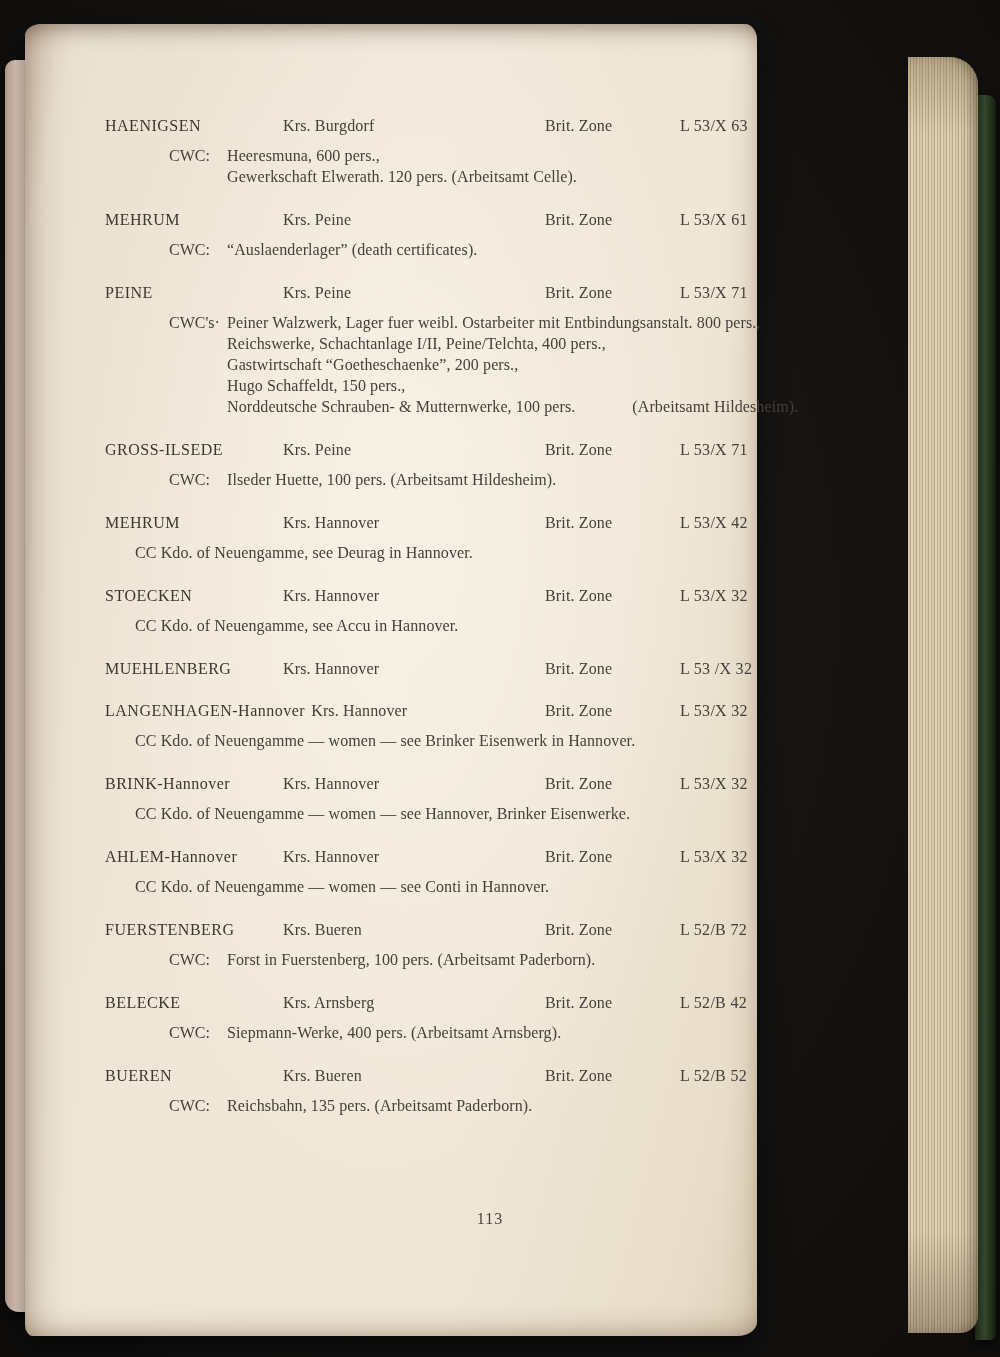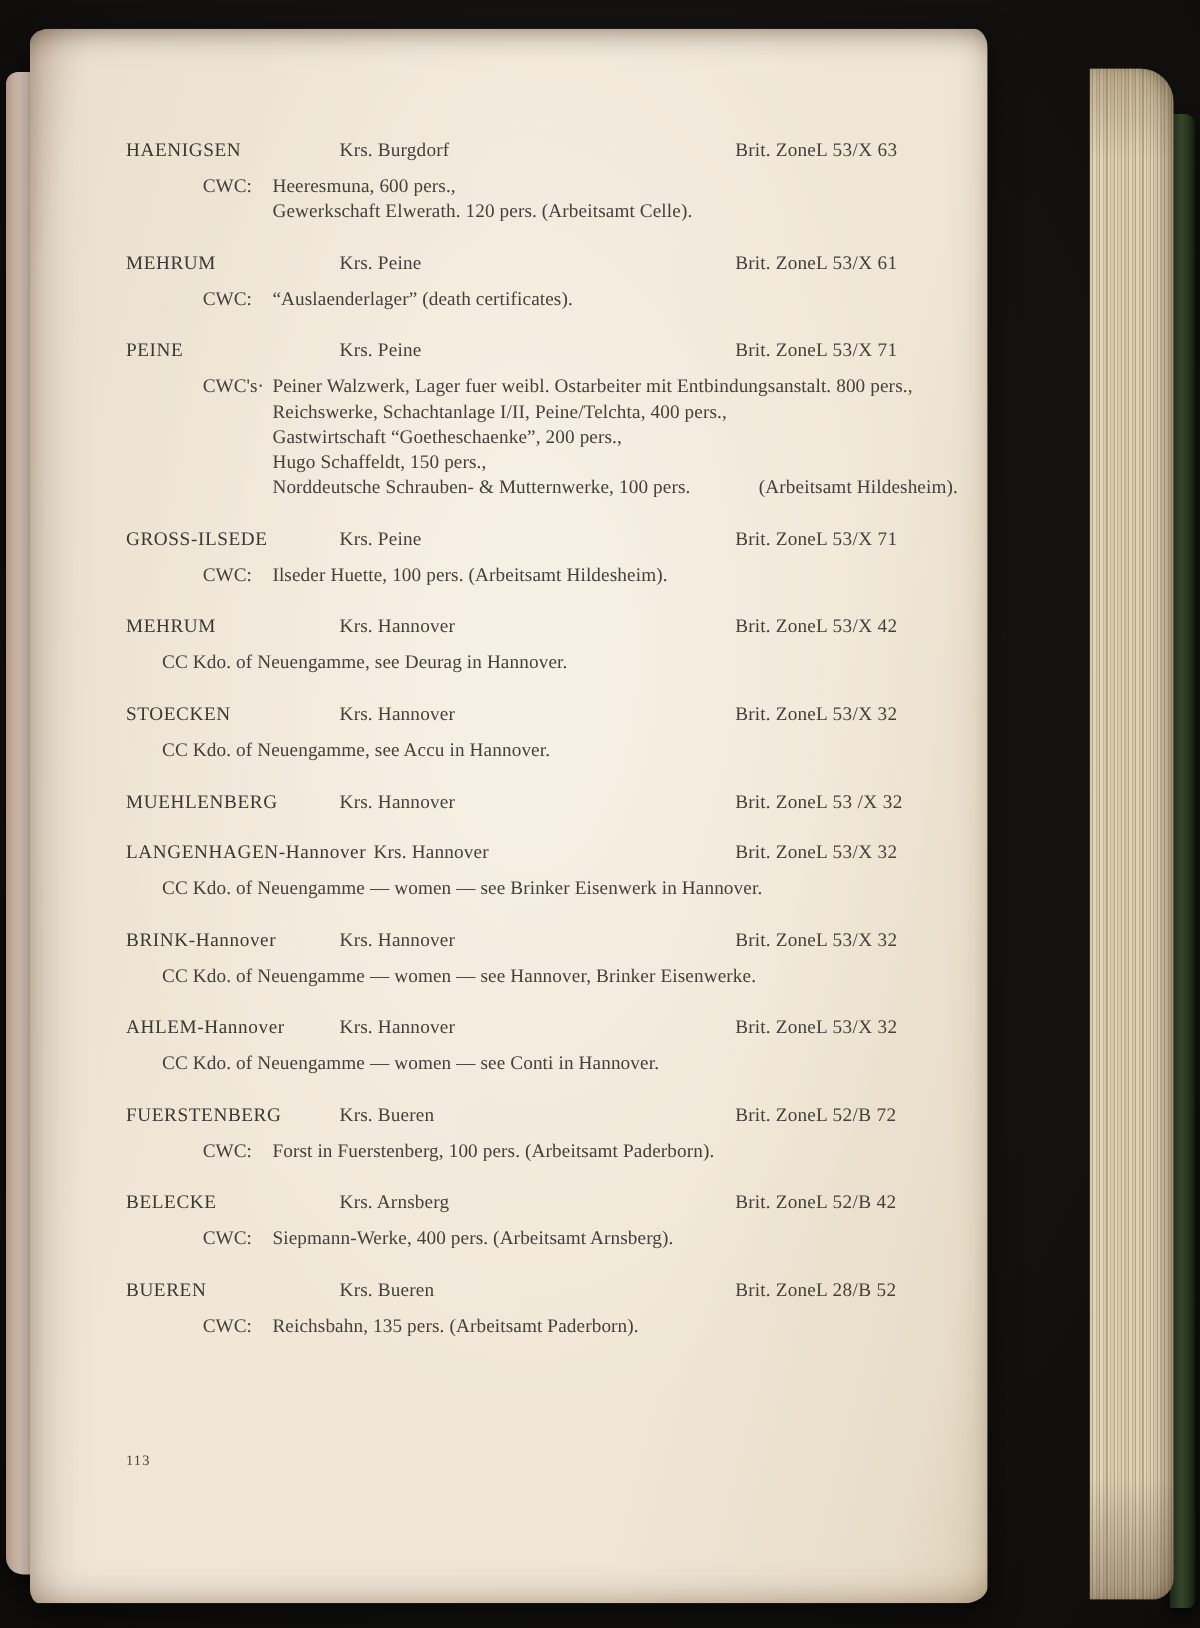--- a/index.html
+++ b/index.html
@@ -30,53 +30,53 @@
       linear-gradient(180deg, rgba(120,100,70,.35) 0%, rgba(0,0,0,0) 6%, rgba(0,0,0,0) 92%, rgba(90,70,50,.4) 100%),
       repeating-linear-gradient(90deg,
         #d6c8aa 0px,#d6c8aa 2px,
         #b3a584 2px,#b4a685 3px,
         #e0d3b6 3px,#e0d3b6 5px,
         #c1b292 5px,#c1b292 6px);
     box-shadow:inset -10px 0 14px -6px rgba(60,45,25,.55);
   }
   
   .page{
-    position:absolute;left:25px;top:24px;width:798px;height:1312px;
+    position:absolute;left:25px;top:24px;width:732px;height:1312px;
     border-radius:16px 12px 20px 8px / 12px 16px 14px 12px;
     background:
       radial-gradient(ellipse at 52% 40%, rgba(255,252,244,.5) 0%, rgba(255,252,244,0) 60%),
       linear-gradient(104deg,#dcccbc 0%,#ebe1d1 5%,#f0e7d8 38%,#efe6d6 70%,#e8ddc9 92%,#ddd0b9 100%);
     box-shadow:
       inset 0 20px 26px -20px rgba(55,35,18,.55),
       inset 30px 0 44px -32px rgba(95,62,40,.55),
       inset -22px 0 34px -26px rgba(120,92,58,.38),
       inset 0 -24px 32px -26px rgba(95,65,40,.45),
       0 10px 26px rgba(0,0,0,.55);
   }
   .text-block{
     position:absolute;left:80px;top:92px;width:770px;
     color:#46403a;font-size:16px;
   }
   .entry{margin-bottom:23px;}
   .entry-head{display:flex;line-height:19px;margin-bottom:10px;white-space:nowrap;}
   .c-name{min-width:178px;letter-spacing:.5px;color:#3c3730;padding-right:6px;box-sizing:border-box;}
   .c-kreis{flex:1 1 auto;letter-spacing:.15px;}
-  .c-zone{width:135px;flex-shrink:0;letter-spacing:.15px;text-align:right;}
+  .c-zone{width:135px;flex-shrink:0;letter-spacing:.15px;}
   .c-code{width:195px;flex-shrink:0;letter-spacing:.3px;}
   .sec{display:flex;padding-left:30px;margin-top:10px;}
   .sec + .sec{margin-top:4px;}
   .sec-label{width:58px;flex-shrink:0;line-height:21px;margin-left:34px;}
   .sec-lines{flex:1;}
   .line{line-height:21px;white-space:nowrap;letter-spacing:.1px;}
   .detail{padding-left:30px;margin-top:4px;line-height:21px;white-space:nowrap;letter-spacing:.1px;}
   .line-flex{display:flex;text-align:center;}
   .right-note{margin-left:57px;}
   .page-number{
     position:absolute;left:80px;top:1186px;width:770px;
-    text-align:left;font-size:12px;color:#4a443c;letter-spacing:1px;
+    text-align:center;font-size:16px;color:#4a443c;letter-spacing:1px;
   }
 </style>
 </head>
 <body>
 
 <div class="photo">
   <div class="prev-page"></div>
   <div class="cover-edge"></div>
   <div class="fore-edge"></div>
 
@@ -238,21 +238,21 @@
             <div class="line">Siepmann-Werke, 400 pers. (Arbeitsamt Arnsberg).</div>
           </div>
         </div>
       </div>
 
       <div class="entry">
         <div class="entry-head">
           <span class="c-name">BUEREN</span>
           <span class="c-kreis">Krs. Bueren</span>
           <span class="c-zone">Brit. Zone</span>
-          <span class="c-code">L 28/B 52</span>
+          <span class="c-code">L 52/B 52</span>
         </div>
         <div class="sec">
           <span class="sec-label">CWC:</span>
           <div class="sec-lines">
             <div class="line">Reichsbahn, 135 pers. (Arbeitsamt Paderborn).</div>
           </div>
         </div>
       </div>
 
     </div>

